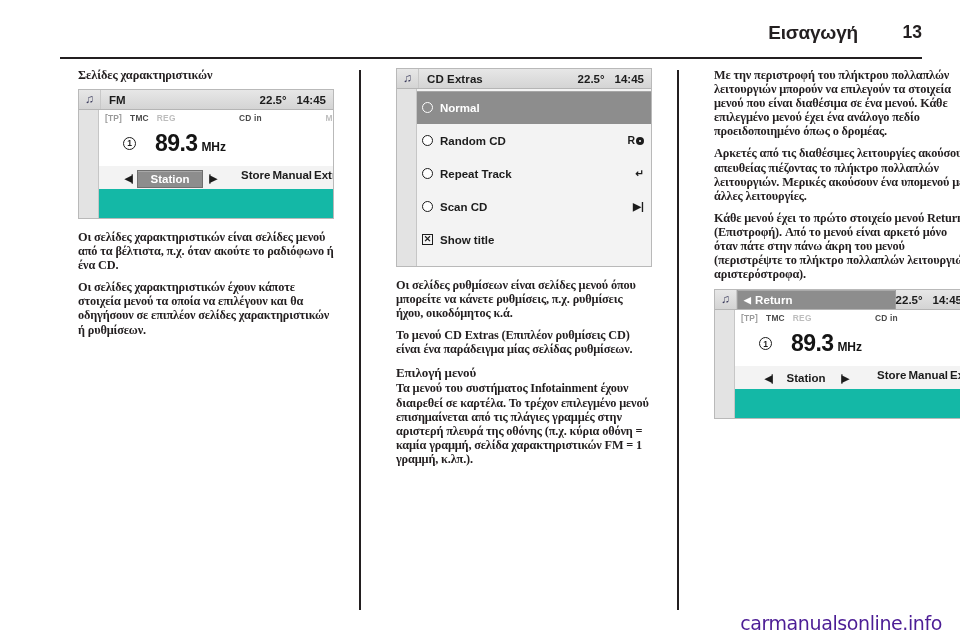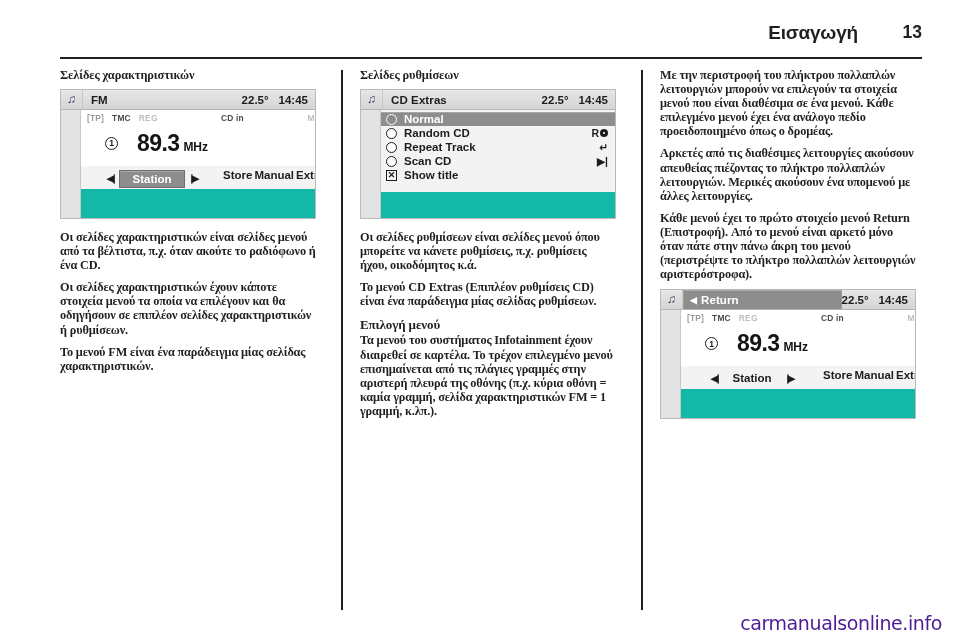--- a/index.html
+++ b/index.html
@@ -62,20 +62,21 @@
     top: 68px;
     left: 60px;
     right: 38px;
     bottom: 42px;
     display: flex;
   }
   .col {
     position: relative;
     width: 268px;
     padding-right: 12px;
+    margin-left: 18px;
   }
   .col-divider {
     width: 32px;
     position: relative;
     flex: none;
   }
   .col-divider::before {
     content: "";
     position: absolute;
     left: 13px;
@@ -293,21 +294,21 @@
   }
 
   
   .menu-list {
     padding: 2px 0 10px 0;
     background: #f3f3f3;
   }
   .menu-item {
     display: flex;
     align-items: center;
-    height: 14px;
+    height: 33px;
     padding: 0 7px 0 5px;
     font-size: 11.5px;
     font-weight: bold;
     color: #1c1c1c;
   }
   .menu-item.selected {
     background: #8d8d8d;
     color: #ffffff;
     box-shadow: inset 0 1px 0 #a6a6a6;
   }
@@ -429,27 +430,25 @@
                 <div>Manual</div>
                 <div>Extras</div>
               </div>
             </div>
           </div>
         </div>
       </div>
 
       <p class="body">Οι σελίδες χαρακτηριστικών είναι σελίδες μενού από τα βέλτιστα, π.χ. όταν ακούτε το ραδιόφωνο ή ένα CD.</p>
       <p class="body">Οι σελίδες χαρακτηριστικών έχουν κάποτε στοιχεία μενού τα οποία να επιλέγουν και θα οδηγήσουν σε επιπλέον σελίδες χαρακτηριστικών ή ρυθμίσεων.</p>
-      <p class="body">Το μενού FM είναι ένα παράδειγμα μίας σελίδας χαρακτηριστικών.</p>
     </div>
 
     <div class="col-divider"></div>
 
     <div class="col">
-      <h2 class="sec-title">Σελίδες ρυθμίσεων</h2>
 
       <div class="display">
         <div class="disp-topbar">
           <div class="disp-note-cell">
             <span class="note-glyph">♫</span>
           </div>
           <div class="disp-mode">CD Extras</div>
           <div class="disp-clock">
             <span>22.5°</span>
             <span>14:45</span>

